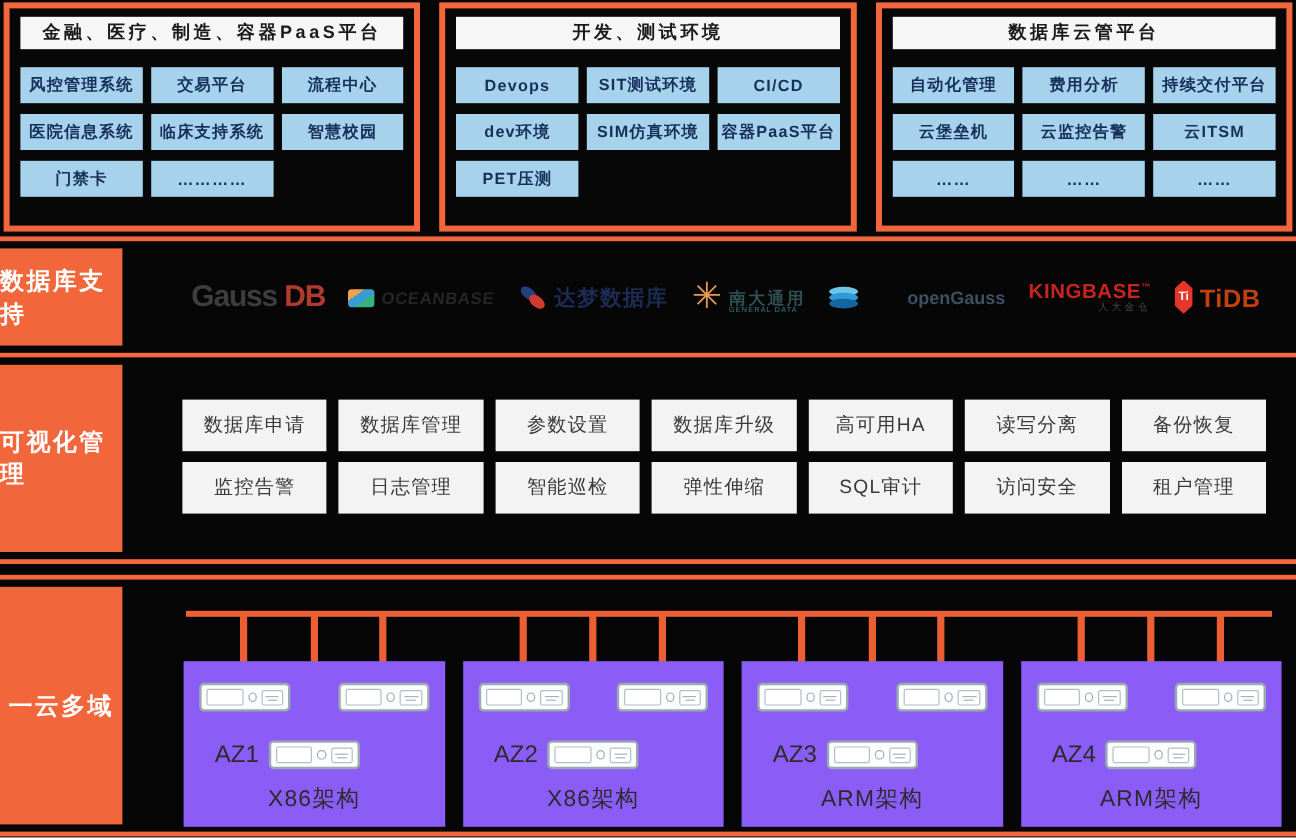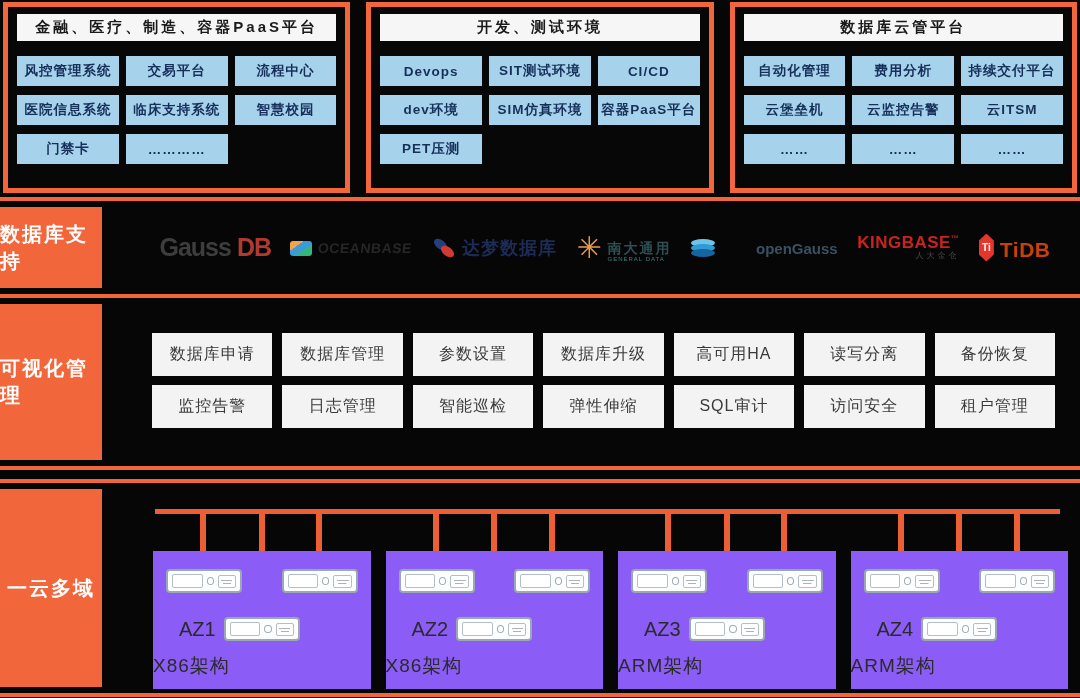--- a/index.html
+++ b/index.html
@@ -77,21 +77,21 @@
          display:flex; align-items:center; gap:4px; padding:0 4px; }
   .srv-slot { width:34px; height:14px; background:#fff; border:1px solid #b3bec6; border-radius:2px; }
   .srv-dot { width:8px; height:8px; border:1px solid #9fadb6; border-radius:50%; background:#fff; }
   .srv-tag { width:20px; height:13px; background:#fff; border:1px solid #b3bec6; border-radius:2px;
              background-image:linear-gradient(#a8b4bd,#a8b4bd),linear-gradient(#a8b4bd,#a8b4bd);
              background-size:70% 1px,50% 1px; background-position:center 40%,center 70%; background-repeat:no-repeat; }
   .srv.tl { left:13px; top:18px; }
   .srv.tr { right:13px; top:18px; }
   .srv.ct { left:50%; top:66px; transform:translateX(-50%); }
   .az-name { position:absolute; left:26px; top:66px; height:24px; line-height:24px; font-size:20px; color:#2b2b2b; }
-  .az-arch { position:absolute; bottom:10px; left:0; width:100%; text-align:left; font-size:19px; color:#2b2b2b; letter-spacing:1px; }
+  .az-arch { position:absolute; bottom:10px; left:0; width:100%; text-align:center; font-size:19px; color:#2b2b2b; letter-spacing:1px; }
 </style>
 </head>
 <body>
 
 <div class="canvas">
 
   <div class="top-row" id="top-row">
       <div class="env-box">
         <div class="box-header">金融、医疗、制造、容器PaaS平台</div>
         <div class="box-grid">

